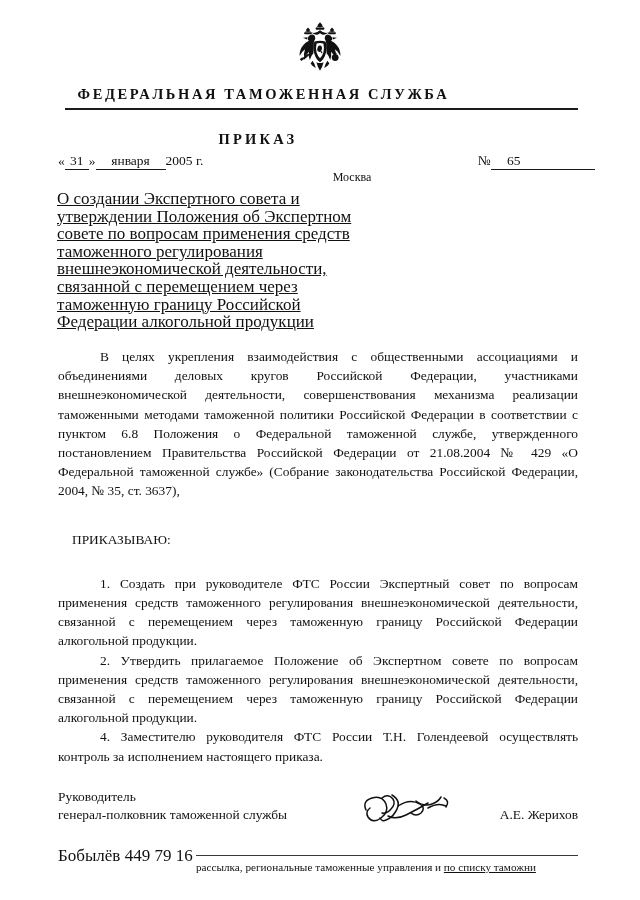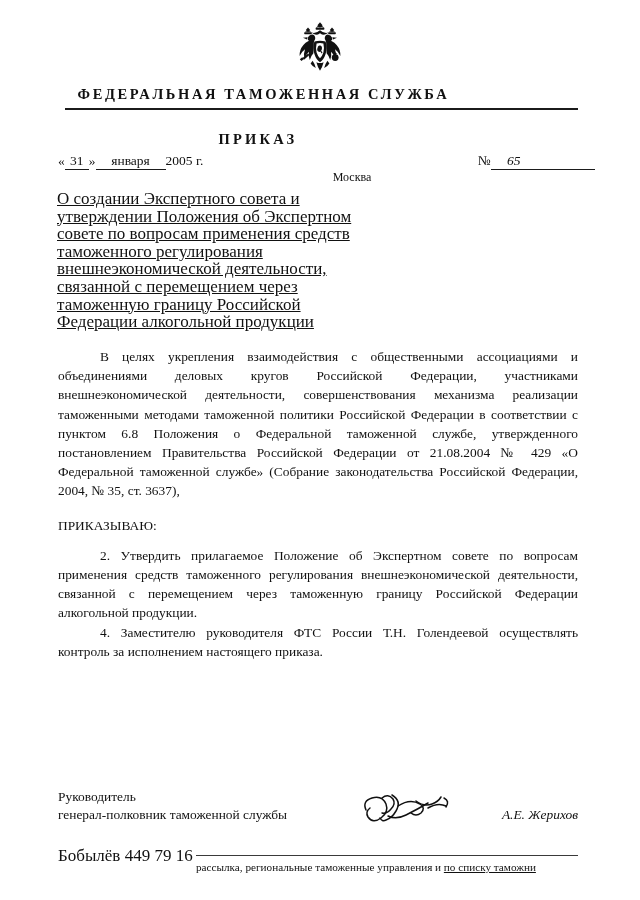--- a/index.html
+++ b/index.html
@@ -95,21 +95,20 @@
     left: 478px;
     font-size: 13.5px;
     white-space: nowrap;
   }
   .blank-num {
     display: inline-block;
     border-bottom: 1px solid #1b1b1b;
     min-width: 88px;
     text-align: left;
     padding-left: 16px;
-    font-style: italic;
   }
 
   .city {
     position: absolute;
     top: 170px;
     left: 12px;
     width: 640px;
     text-align: center;
     font-size: 12px;
     margin-left: 20px;
@@ -136,21 +135,21 @@
     font-size: 13.4px;
     line-height: 19.2px;
   }
   p.just {
     margin: 0;
     text-align: justify;
     text-indent: 42px;
     text-justify: inter-word;
   }
   p.plain {
-    margin: 0;
+    margin: 14px;
     text-align: left;
     text-indent: 0;
   }
   .gap-sm { height: 11px; }
   .gap-md { height: 15px; }
 
   
   .sign-block {
     position: absolute;
     top: 788px;
@@ -162,21 +161,20 @@
   .sign-row {
     position: relative;
     height: 20px;
   }
   .sign-title-2 { white-space: nowrap; }
   .sign-name {
     position: absolute;
     right: 0;
     top: 0;
     white-space: nowrap;
-    font-style: italic;
   }
   .signature-mark {
     position: absolute;
     left: 300px;
     top: -14px;
     width: 120px;
     height: 34px;
   }
 
   
@@ -284,20 +282,21 @@
     <div>связанной с перемещением через</div>
     <div>таможенную границу Российской</div>
     <div>Федерации алкогольной продукции</div>
   </div>
 
   <div class="body-block">
     <p class="just">В целях укрепления взаимодействия с общественными ассоциациями и объединениями деловых кругов Российской Федерации, участниками внешнеэкономической деятельности, совершенствования механизма реализации таможенными методами таможенной политики Российской Федерации в соответствии с пунктом 6.8 Положения о Федеральной таможенной службе, утвержденного постановлением Правительства Российской Федерации от 21.08.2004 № 429 «О Федеральной таможенной службе» (Собрание законодательства Российской Федерации, 2004, № 35, ст. 3637),</p>
     <div class="gap-md"></div>
     <p class="plain">ПРИКАЗЫВАЮ:</p>
     <div class="gap-sm"></div>
+    <p class="just">1. Создать при руководителе ФТС России Экспертный совет по вопросам применения средств таможенного регулирования внешнеэкономической деятельности, связанной с перемещением через таможенную границу Российской Федерации алкогольной продукции.</p>
     <p class="just">2. Утвердить прилагаемое Положение об Экспертном совете по вопросам применения средств таможенного регулирования внешнеэкономической деятельности, связанной с перемещением через таможенную границу Российской Федерации алкогольной продукции.</p>
     <p class="just">4. Заместителю руководителя ФТС России Т.Н. Голендеевой осуществлять контроль за исполнением настоящего приказа.</p>
   </div>
 
   <div class="sign-block">
     <div>Руководитель</div>
     <div class="sign-row">
       <span class="sign-title-2">генерал-полковник таможенной службы</span>
       <svg class="signature-mark" viewBox="0 0 120 34" xmlns="http://www.w3.org/2000/svg">
         <g fill="none" stroke="#111111" stroke-width="1.5" stroke-linecap="round">

